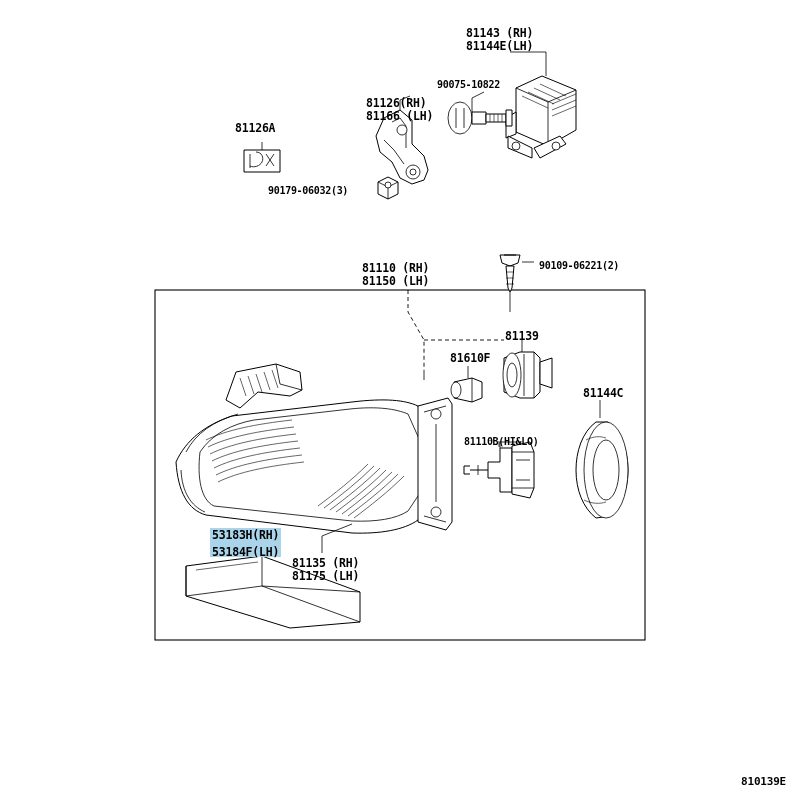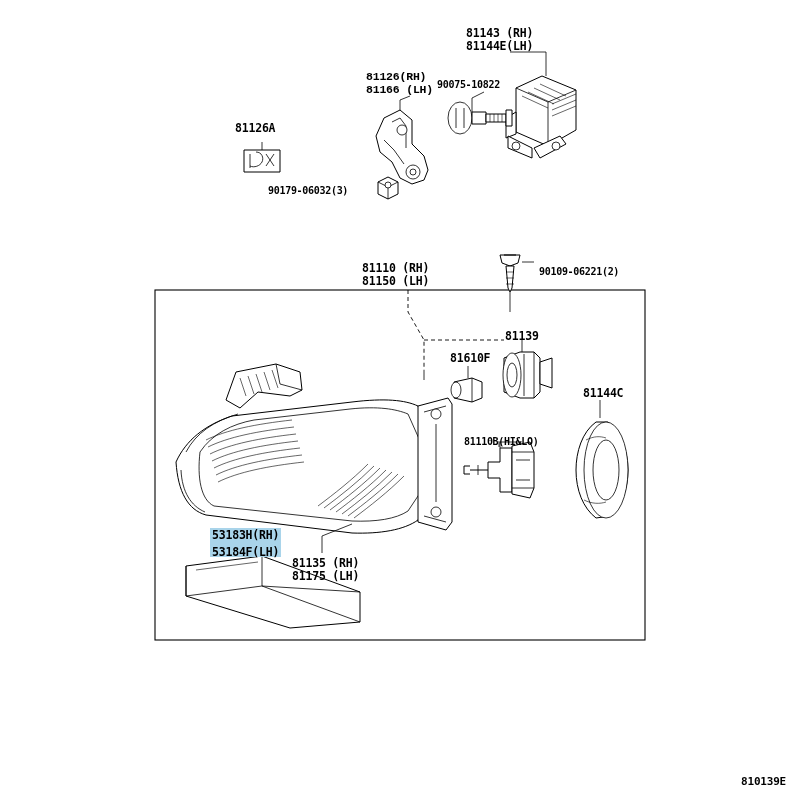--- a/index.html
+++ b/index.html
@@ -253,27 +253,27 @@
       <path class="thin" d="M266 154 L 274 166"></path>
       <path class="thin" d="M274 154 L 266 166"></path>
       <path class="thin" d="M262 150 L 262 142"></path>
     </g>
 
   </svg>
 
   <div class="lbl" style="left:466px; top:27px;">81143 (RH)
 81144E(LH)</div>
   <div class="lbl sm" style="left:437px; top:78px;">90075-10822</div>
-  <div class="lbl" style="left:366px; top:70px;font-family:Liberation Mono, monospace;">81126(RH)
+  <div class="lbl" style="left:366px; top:97px;">81126(RH)
 81166 (LH)</div>
   <div class="lbl" style="left:235px; top:122px;">81126A</div>
   <div class="lbl sm" style="left:268px; top:184px;">90179-06032(3)</div>
   <div class="lbl" style="left:362px; top:262px;">81110 (RH)
 81150 (LH)</div>
-  <div class="lbl sm" style="left:539px; top:265px;">90109-06221(2)</div>
+  <div class="lbl sm" style="left:539px; top:259px;">90109-06221(2)</div>
   <div class="lbl" style="left:505px; top:330px;">81139</div>
   <div class="lbl" style="left:450px; top:352px;">81610F</div>
   <div class="lbl" style="left:583px; top:387px;">81144C</div>
   <div class="lbl sm" style="left:464px; top:435px;">81110B(HI&amp;LO)</div>
   <div class="hl" style="left:210px; top:528px;">53183H(RH)</div>
   <div class="lbl" style="left:212px; top:546px;">53184F(LH)</div>
   <div class="lbl" style="left:292px; top:557px;">81135 (RH)
 81175 (LH)</div>
 
   <div class="corner">810139E</div>

